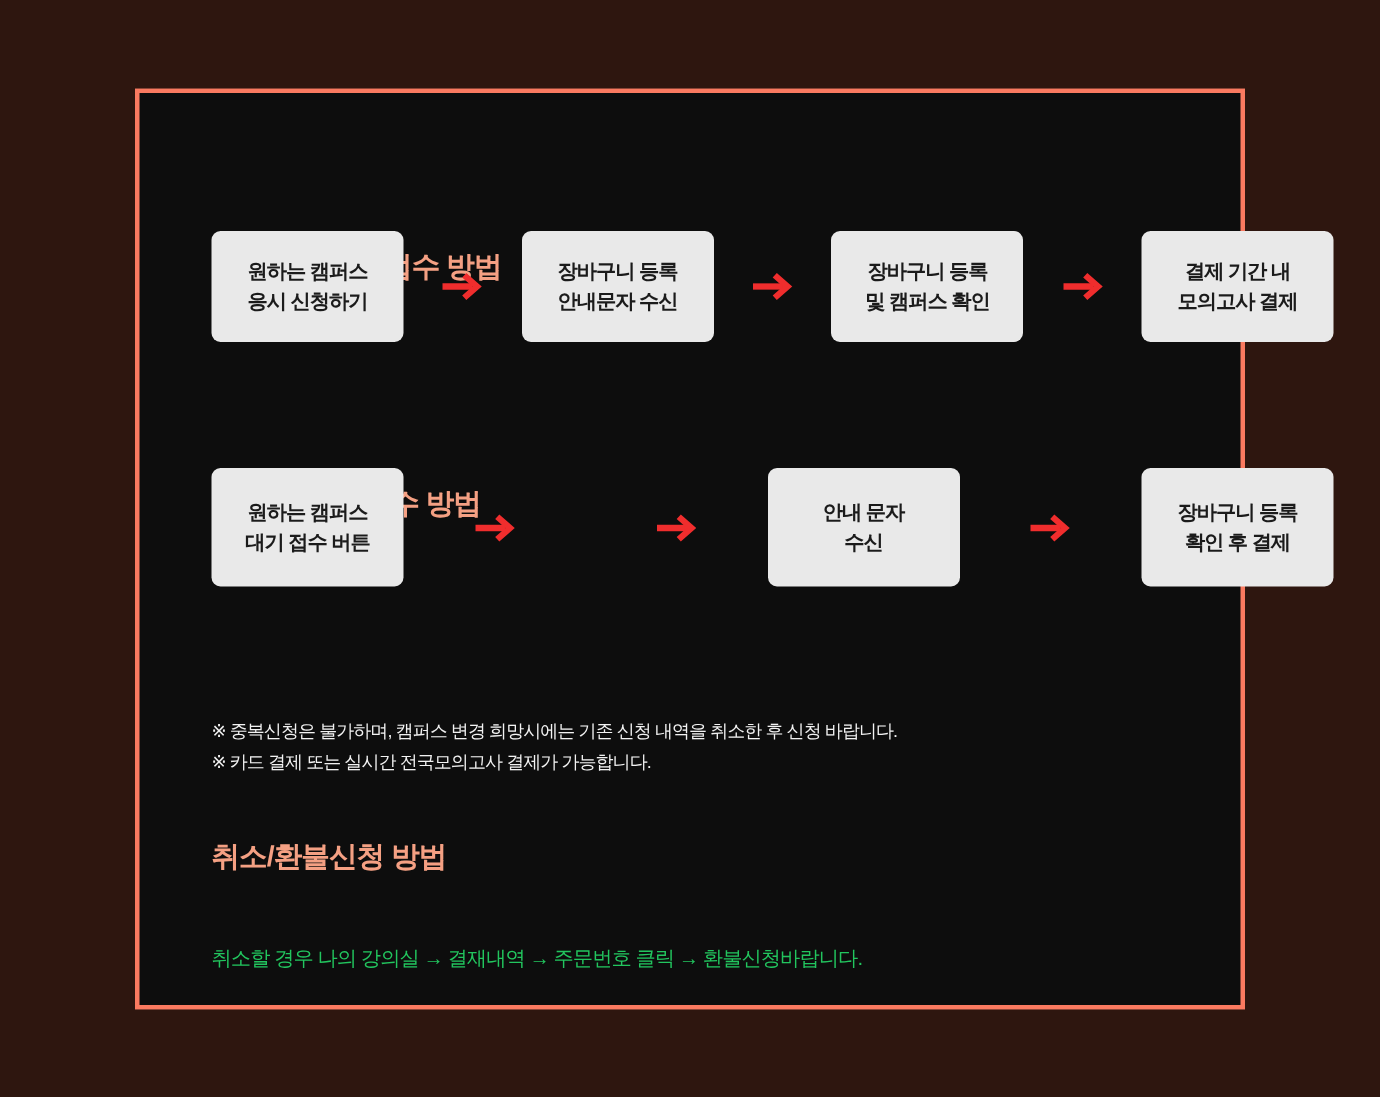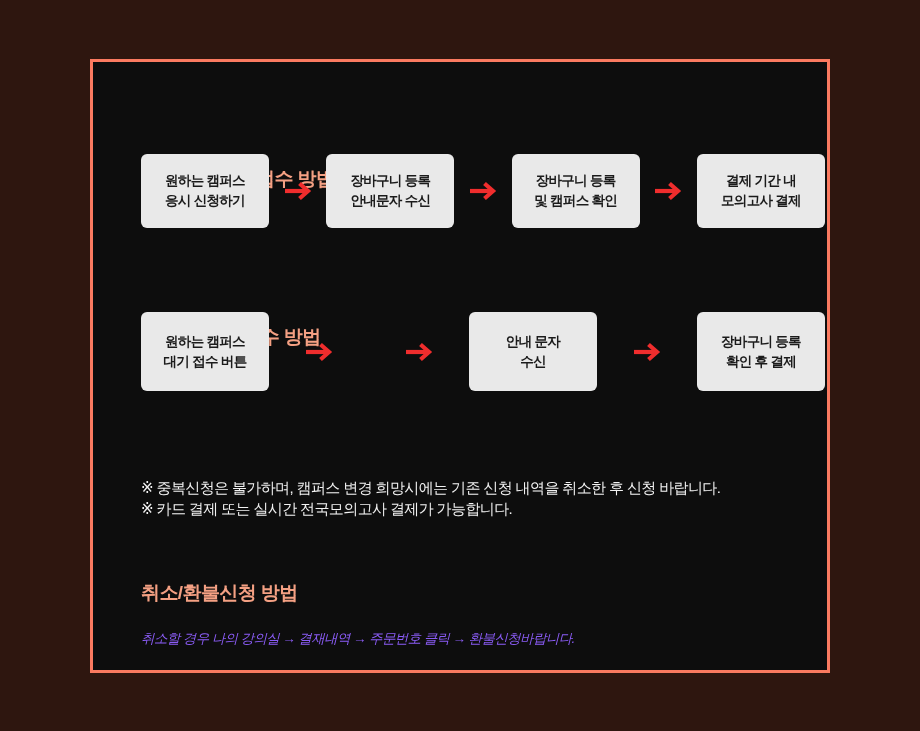--- a/index.html
+++ b/index.html
@@ -47,29 +47,29 @@
     font-size: 19px;
     font-weight: bold;
     letter-spacing: -0.6px;
     line-height: 1.1;
     margin: 0;
     padding: 0;
   }
 
   .heading-flow-1 { position: absolute; left: 48px; top: 107px; }
   .heading-flow-2 { position: absolute; left: 48px; top: 265px; }
-  .heading-refund { position: absolute; left: 48px; top: 521px; }
+  .heading-refund { position: absolute; left: 48px; top: 500px; }
 
   
   .flow-row {
     position: absolute;
     left: 48px;
     display: flex;
     align-items: center;
-    width: 684px;
+    width: 748px;
   }
   .flow-row-1 { top: 92px; }
   .flow-row-2 { top: 250px; }
 
   .flow-box {
     width: 128px;
     box-sizing: border-box;
     background: #e9e9e9;
     border-radius: 6px;
     color: #1b1b1b;
@@ -99,40 +99,39 @@
 
   
   .notes {
     position: absolute;
     left: 48px;
     top: 415px;
     width: 660px;
   }
   .note-line {
     color: #f2f2f2;
-    font-size: 15px;
+    font-size: 12px;
     letter-spacing: -0.62px;
     line-height: 21px;
     white-space: nowrap;
   }
 
   
   .refund-lines {
     position: absolute;
     left: 48px;
     top: 565px;
     width: 660px;
   }
   .refund-line {
-    color: #8b5cf6;
+    color: #22c55e;
     font-size: 13.5px;
     letter-spacing: -0.62px;
     line-height: 23px;
     white-space: nowrap;
-    font-style: italic;
   }
 </style>
 </head>
 <body>
 
 <div class="page">
   <div class="card">
     <div class="card-inner">
 
       <div class="section-heading heading-flow-1">전국모의고사 접수 방법</div>

